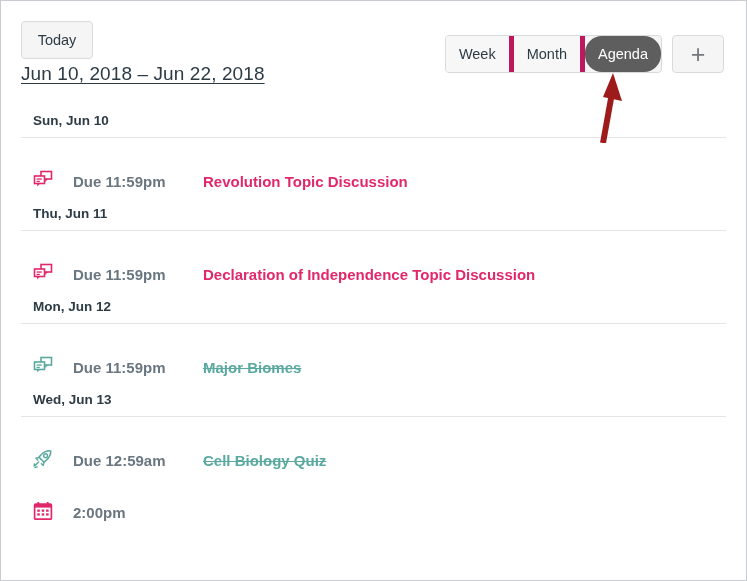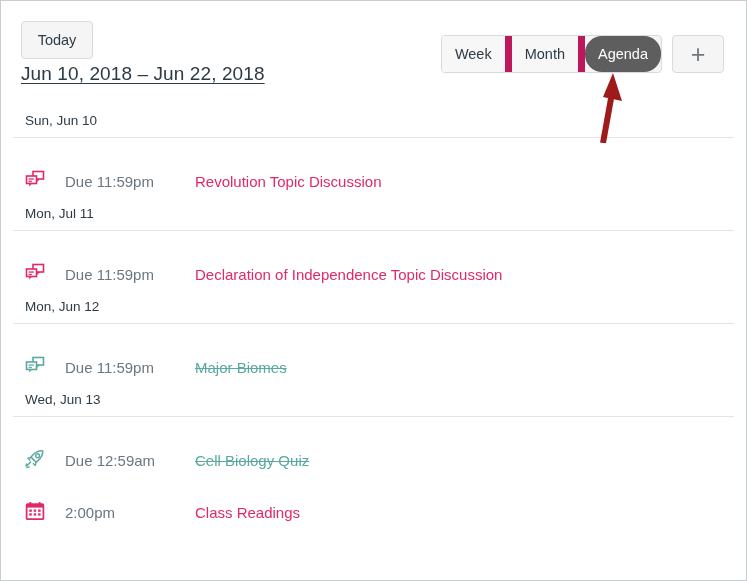--- a/index.html
+++ b/index.html
@@ -66,21 +66,21 @@
   }
   .view-btn {
     min-width: 62px;
     height: 36px;
     line-height: 36px;
     padding: 0 13px;
     text-align: center;
     font-size: 14.5px;
     color: #2d3b45;
     background: #f7f7f7;
-    border-right: 7px solid #be185d;
+    border-right: 5px solid #be185d;
     cursor: pointer;
     box-sizing: border-box;
   }
   .view-btn:last-child { border-right: none; }
   .view-btn.active {
     background: #5e5e5e;
     color: #ffffff;
     border-radius: 17px;
   }
   .add-btn {
@@ -101,21 +101,22 @@
   .add-btn .plus {
     color: #73797f;
     font-size: 25px;
     line-height: 1;
     font-weight: 300;
   }
 
   
   .agenda {
     position: relative;
-    padding: 0 12px;
+    padding: 0 20px;
+    font-weight: bold;
   }
   .day-group { position: relative; }
   .day-header {
     font-size: 13.5px;
     color: #2d3b45;
     padding: 16px 12px 9px 12px;
     border-bottom: 1px solid #e2e4e7;
   }
   .event-row {
     display: flex;
@@ -190,21 +191,21 @@
               <path d="M4.2 13.5 L4.2 16.6 L7 13.5" fill="#e0286b"></path>
               <rect x="3.6" y="8.4" width="5.2" height="1.3" fill="#e0286b"></rect>
               <rect x="3.6" y="10.8" width="3.2" height="1.3" fill="#e0286b"></rect>
             </svg>
           </span>
           <span class="event-time">Due 11:59pm</span>
           <a class="event-title">Revolution Topic Discussion</a>
         </div>
       </div>
       <div class="day-group">
-        <div class="day-header">Mon, Jul 11</div>
+        <div class="day-header">Thu, Jun 11</div>
         <div class="event-row">
           <span class="event-icon">
             <svg width="20" height="20" viewBox="0 0 20 20">
               <rect x="8" y="1.5" width="10.5" height="7.5" fill="none" stroke="#e0286b" stroke-width="1.6"></rect>
               <path d="M12.2 9 L12.2 12 L15 9" fill="#e0286b"></path>
               <rect x="1.5" y="6" width="10" height="7.5" fill="#ffffff" stroke="#e0286b" stroke-width="1.6"></rect>
               <path d="M4.2 13.5 L4.2 16.6 L7 13.5" fill="#e0286b"></path>
               <rect x="3.6" y="8.4" width="5.2" height="1.3" fill="#e0286b"></rect>
               <rect x="3.6" y="10.8" width="3.2" height="1.3" fill="#e0286b"></rect>
             </svg>
@@ -256,21 +257,20 @@
               <rect x="13.7" y="1.0" width="1.9" height="3.6" rx="0.6" fill="#e0286b"></rect>
               <rect x="4.3" y="8.5" width="2.5" height="2.3" fill="#e0286b"></rect>
               <rect x="8.7" y="8.5" width="2.5" height="2.3" fill="#e0286b"></rect>
               <rect x="13.1" y="8.5" width="2.5" height="2.3" fill="#e0286b"></rect>
               <rect x="4.3" y="12.3" width="2.5" height="2.3" fill="#e0286b"></rect>
               <rect x="8.7" y="12.3" width="2.5" height="2.3" fill="#e0286b"></rect>
               <rect x="13.1" y="12.3" width="2.5" height="2.3" fill="#e0286b"></rect>
             </svg>
           </span>
           <span class="event-time">2:00pm</span>
-          <a class="event-title">Class Readings</a>
         </div>
       </div>
     </div>
 
   <svg class="arrow-annotation" viewBox="0 0 46 72">
     <path d="M24 72 L33 22" stroke="#9e1b1b" stroke-width="6" fill="none" stroke-linecap="butt"></path>
     <path d="M34 2 L43 30 L24 26 Z" fill="#9e1b1b"></path>
   </svg>
 
 </div>

